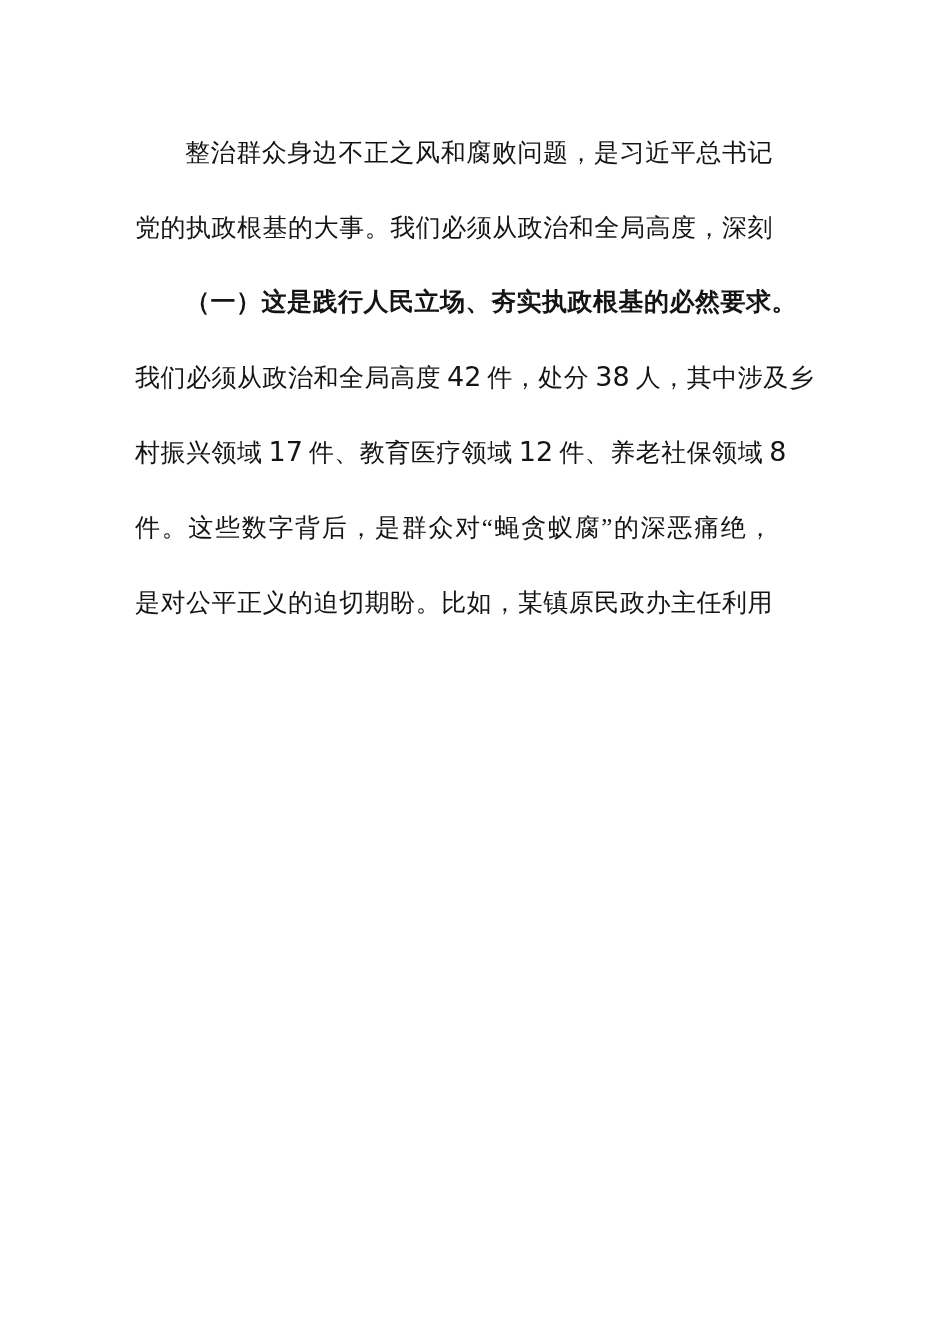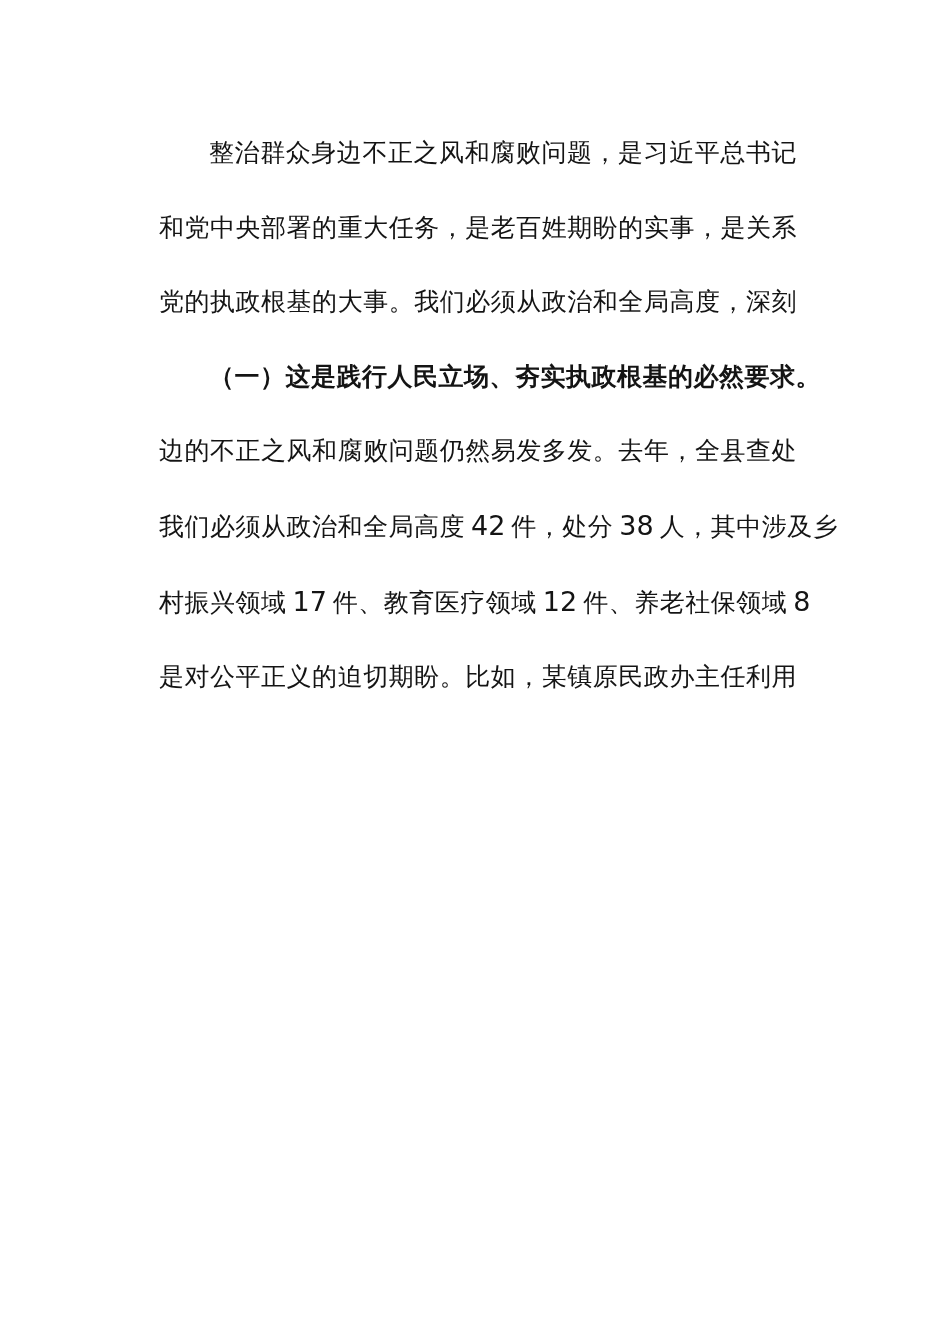--- a/index.html
+++ b/index.html
@@ -11,21 +11,21 @@
     position: relative;
     width: 950px;
     height: 1344px;
     background: #ffffff;
     overflow: hidden;
     font-family: "Liberation Serif", "DejaVu Serif", serif;
     color: #141414;
   }
   .doc-body {
     position: absolute;
-    left: 159px;
+    left: 135px;
     top: 116px;
     width: 638px;
     font-size: 25px;
     line-height: 74.6px;
   }
   .line {
     text-align: justify;
     text-align-last: justify;
     white-space: nowrap;
     letter-spacing: 0.5px;
@@ -48,21 +48,20 @@
     margin: 0 6px;
     letter-spacing: 0;
   }
 </style>
 </head>
 <body>
 
 <div class="page">
   <div class="doc-body">
       <div class="line indent"><span class="seg-normal">整治群众身边不正之风和腐败问题，是习近平总书记</span></div>
-      <div class="line"><span class="seg-normal">和党中央部署的重大任务，是老百姓期盼的实事，是关系</span></div>
       <div class="line"><span class="seg-normal">党的执政根基的大事。我们必须从政治和全局高度，深刻</span></div>
       <div class="line indent"><span class="seg-bold">（一）这是践行人民立场、夯实执政根基的必然要求。</span></div>
-      <div class="line"><span class="seg-normal">边的不正之风和腐败问题仍然易发多发。去年，全县查处</span></div>
       <div class="line"><span class="seg-normal">我们必须从政治和全局高度</span><span class="seg-num">42</span><span class="seg-normal">件，处分</span><span class="seg-num">38</span><span class="seg-normal">人，其中涉及乡</span></div>
       <div class="line"><span class="seg-normal">村振兴领域</span><span class="seg-num">17</span><span class="seg-normal">件、教育医疗领域</span><span class="seg-num">12</span><span class="seg-normal">件、养老社保领域</span><span class="seg-num">8</span></div>
+      <div class="line"><span class="seg-normal">件。这些数字背后，是群众对“蝇贪蚁腐”的深恶痛绝，</span></div>
       <div class="line"><span class="seg-normal">是对公平正义的迫切期盼。比如，某镇原民政办主任利用</span></div>
     </div>
 </div>
 
 </body></html>

